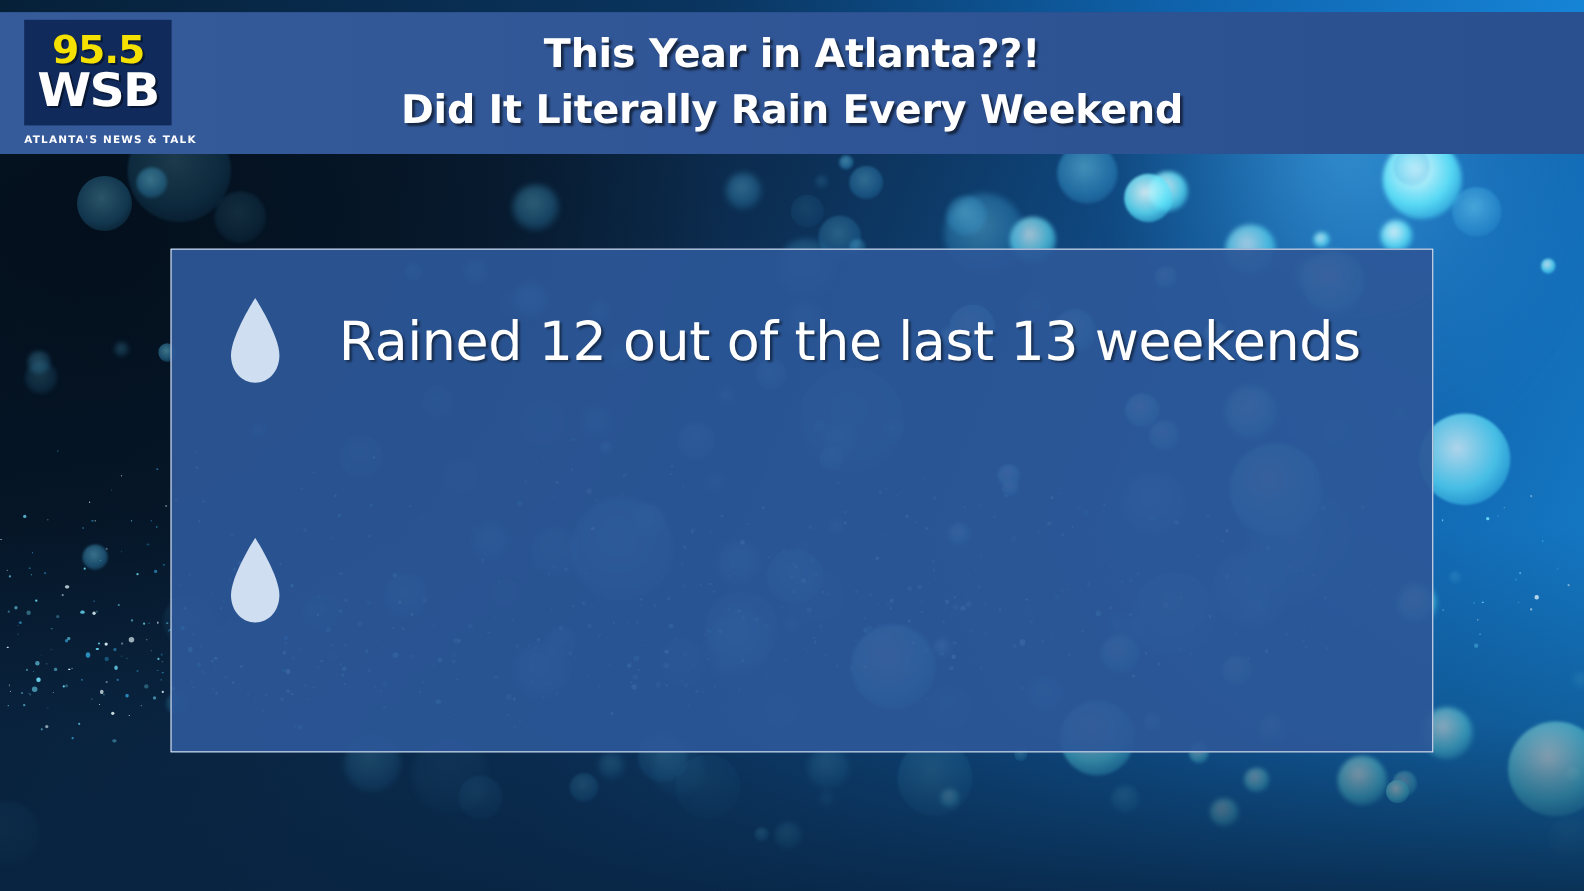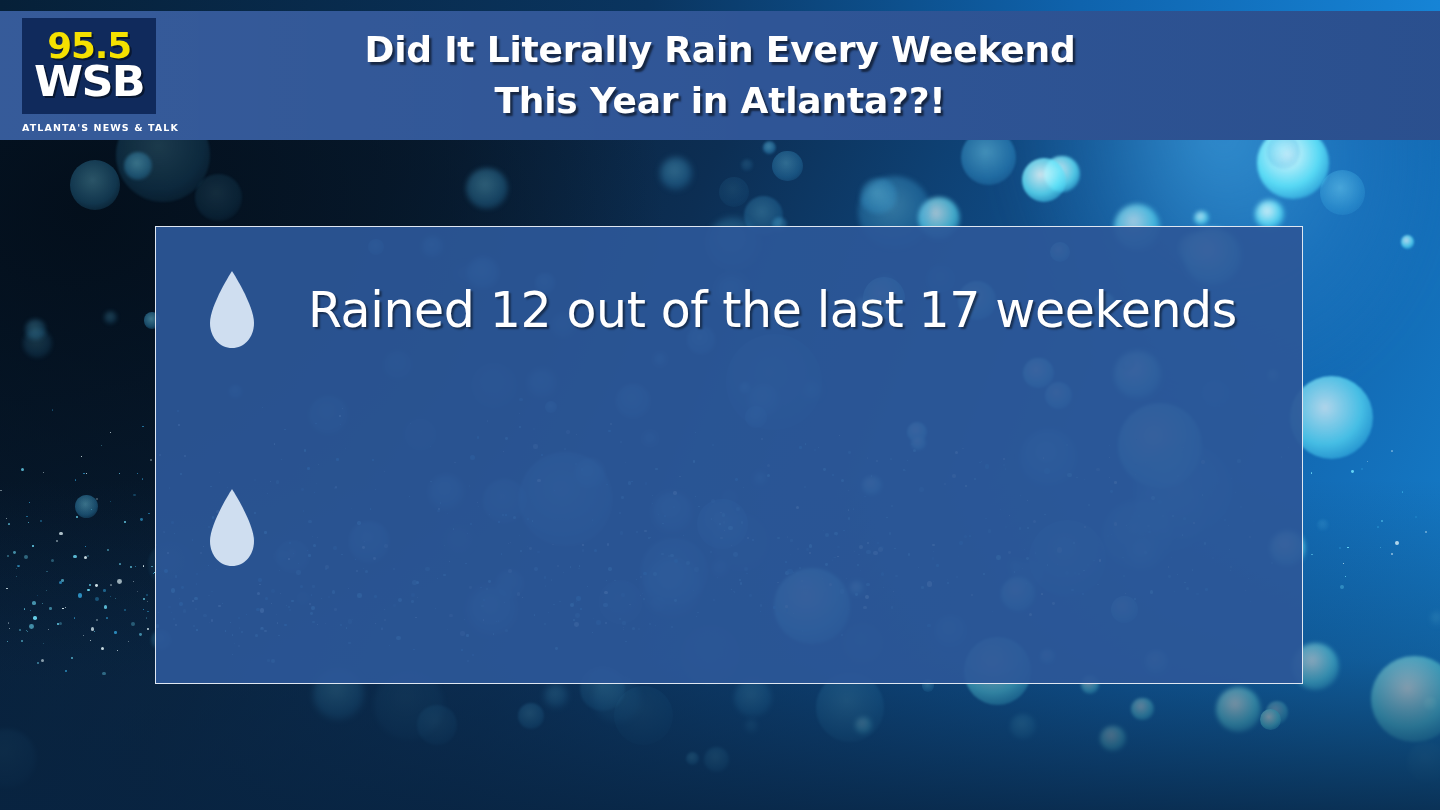--- a/index.html
+++ b/index.html
@@ -1085,33 +1085,33 @@
 
   <div class="logo-box">
     <div class="logo-square">
       <div class="logo-955">95.5</div>
       <div class="logo-wsb">WSB</div>
     </div>
     <div class="logo-tag">ATLANTA'S NEWS &amp; TALK</div>
   </div>
 
   <div class="title">
+    <span class="ln">This Year in Atlanta??!</span>
     <span class="ln">Did It Literally Rain Every Weekend</span>
-    <span class="ln">This Year in Atlanta??!</span>
   </div>
 
   <div class="content-box">
 
     <div class="bullet-row r1">
       <span class="drop">
         <svg viewBox="0 0 48 78" xmlns="http://www.w3.org/2000/svg">
           <path d="M24 0 C24 0 46 34 46 52 C46 66.6 36.2 77 24 77 C11.8 77 2 66.6 2 52 C2 34 24 0 24 0 Z" fill="#cfdef0"></path>
         </svg>
       </span>
-      <span class="bullet-text">Rained 12 out of the last 17 weekends</span>
+      <span class="bullet-text">Rained 12 out of the last 13 weekends</span>
     </div>
 
     <div class="bullet-row r2">
       <span class="drop">
         <svg viewBox="0 0 48 78" xmlns="http://www.w3.org/2000/svg">
           <path d="M24 0 C24 0 46 34 46 52 C46 66.6 36.2 77 24 77 C11.8 77 2 66.6 2 52 C2 34 24 0 24 0 Z" fill="#cfdef0"></path>
         </svg>
       </span>
     </div>
 

